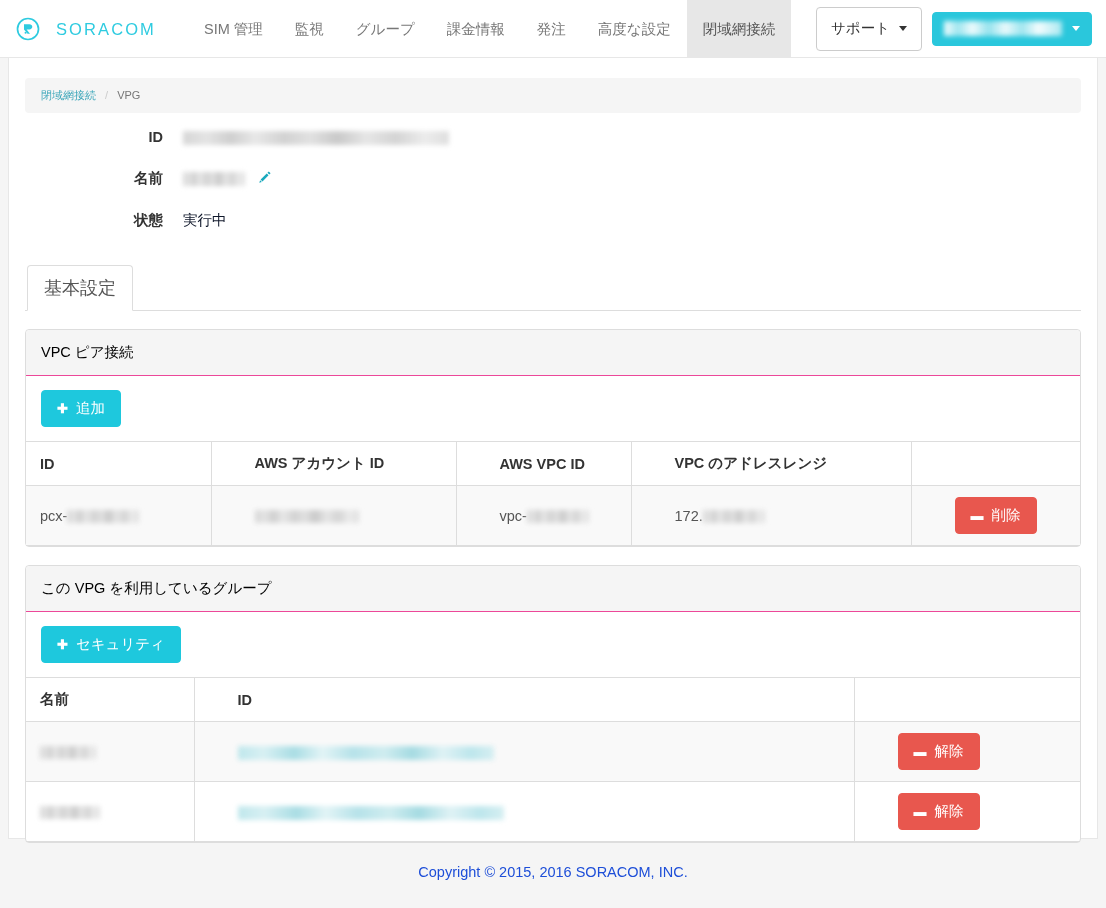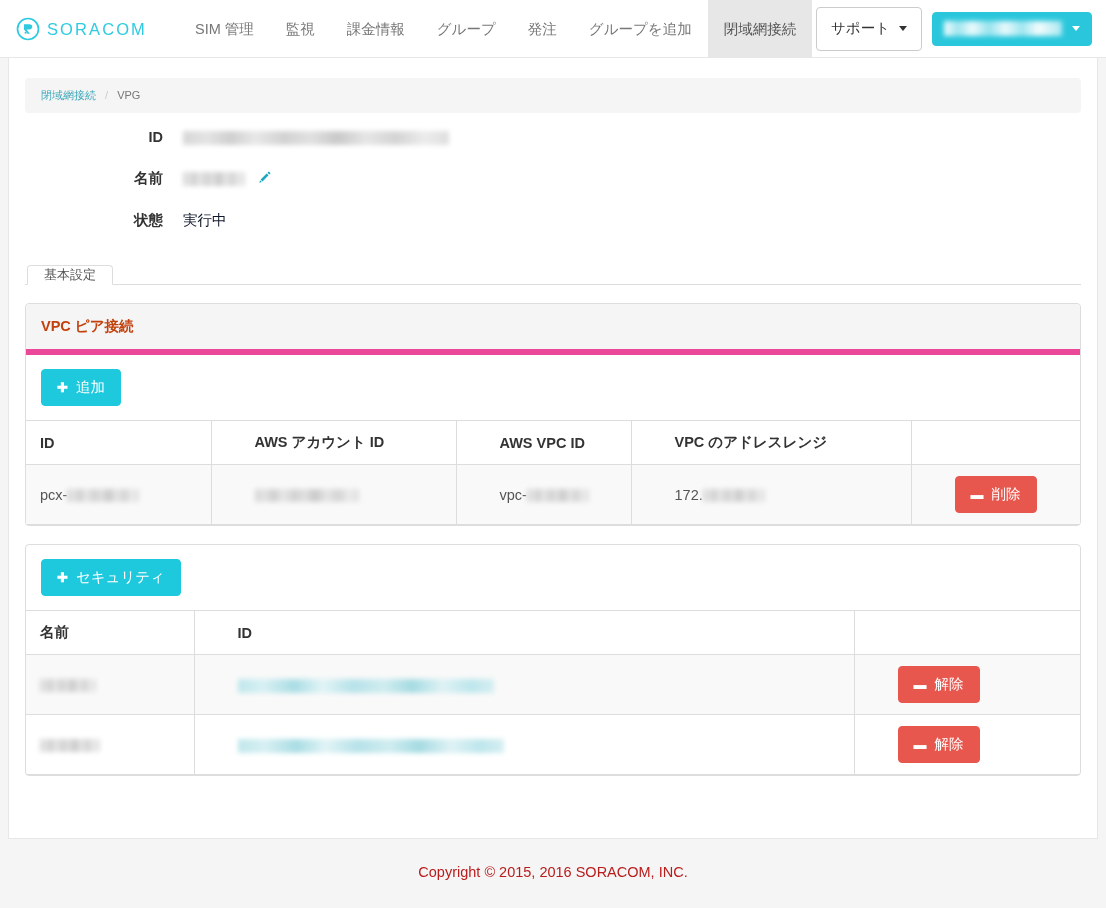--- a/index.html
+++ b/index.html
@@ -19,21 +19,21 @@
     height: 58px;
     background: #ffffff;
     border-bottom: 1px solid #e7e7e7;
     display: flex;
     align-items: stretch;
     white-space: nowrap;
   }
   .brand {
     display: flex;
     align-items: center;
-    gap: 7px;
+    gap: 16px;
     padding: 0 14px 0 16px;
     height: 58px;
     text-decoration: none;
   }
   .brand-logo { width: 24px; height: 24px; display: block; }
   .brand-text {
     color: #2ecbe0;
     font-size: 16.5px;
     letter-spacing: 2.1px;
     font-weight: 500;
@@ -149,22 +149,22 @@
 
   
   .tabs {
     display: flex;
     align-items: flex-end;
     border-bottom: 1px solid #ddd;
     margin-top: 8px;
     padding-left: 2px;
   }
   .tab {
-    padding: 0 16px;
-    font-size: 13px;
+    padding: 10px 16px;
+    font-size: 18px;
     color: #3aa6b9;
     cursor: pointer;
     border: 1px solid transparent;
     margin-bottom: -1px;
     text-decoration: none;
   }
   .tab.active {
     color: #555;
     background: #fff;
     border-color: #ddd #ddd #fff #ddd;
@@ -173,26 +173,25 @@
 
   
   .panel {
     border: 1px solid #ddd;
     border-radius: 4px;
     margin-top: 18px;
     background: #fff;
   }
   .panel-head {
     background: #f5f5f5;
-    border-bottom: 6px solid #ec4899;
+    border-bottom: 1px solid #ec4899;
     padding: 13px 15px;
     font-size: 14.5px;
-    color: #c2410c;
+    color: #000000;
     border-radius: 4px 4px 0 0;
-    font-weight: bold;
   }
   .panel-toolbar { padding: 14px 15px; }
 
   .btn-add {
     display: inline-flex;
     align-items: center;
     gap: 8px;
     background: #1ec8dd;
     border: 1px solid #1ec8dd;
     border-radius: 4px;
@@ -235,21 +234,21 @@
     vertical-align: middle;
   }
   table.grid.bordered th + th,
   table.grid.bordered td + td { border-left: 1px solid #ddd; padding-left: 43px; }
   table.grid tr.striped td { background: #f9f9f9; }
   td.action-cell { text-align: left; padding: 8px 14px; }
 
   
   .footer {
     text-align: center;
-    color: #b91c1c;
+    color: #1d4ed8;
     font-size: 14.5px;
     padding-top: 25px;
   }
 </style>
 </head>
 <body>
 
 <div class="navbar">
   <a class="brand" href="#">
     <span>
@@ -258,24 +257,24 @@
         <path d="M8 7.2h5.4c1.7 0 2.9 1.1 2.9 2.6s-1.2 2.6-2.9 2.6H10.6l3.4 4.4h-2.4L8 12.4V7.2z" fill="#2ecbe0"></path>
         <circle cx="9.6" cy="15.8" r="1.05" fill="#2ecbe0"></circle>
       </svg>
     </span>
     <span class="brand-text">SORACOM</span>
   </a>
 
   <div class="nav-items">
     <a class="nav-item" href="#">SIM 管理</a>
     <a class="nav-item" href="#">監視</a>
+    <a class="nav-item" href="#">グループ</a>
     <a class="nav-item" href="#">課金情報</a>
-    <a class="nav-item" href="#">グループ</a>
     <a class="nav-item" href="#">発注</a>
-    <a class="nav-item" href="#">グループを追加</a>
+    <a class="nav-item" href="#">高度な設定</a>
     <a class="nav-item active" href="#">閉域網接続</a>
   </div>
 
   <div class="nav-right">
     <button class="btn-support">
       <span>サポート</span>
       <span class="caret-down"></span>
     </button>
     <button class="btn-account">
       <span class="blur blur-white" style="width:118px;height:15px;"></span>
@@ -357,20 +356,21 @@
               <span class="glyph-minus">▬</span>
               <span>削除</span>
             </button>
           </td>
         </tr>
       </tbody>
     </table>
   </div>
 
   <div class="panel">
+    <div class="panel-head">この VPG を利用しているグループ</div>
     <div class="panel-toolbar">
       <button class="btn-add">
         <span class="glyph-plus">✚</span>
         <span>セキュリティ</span>
       </button>
     </div>
     <table class="grid bordered">
       <thead>
         <tr>
           <th style="width:168px">名前</th>

